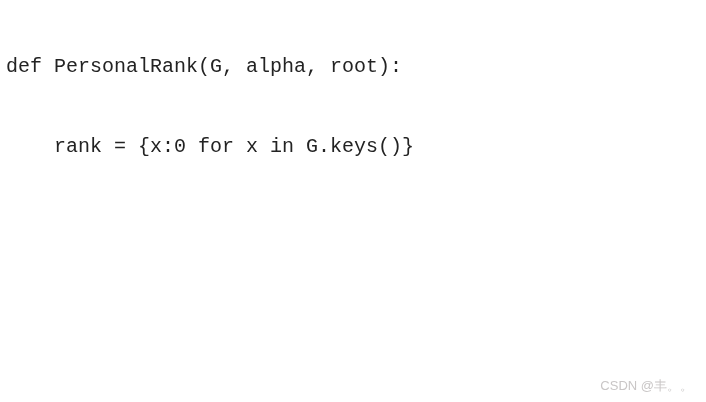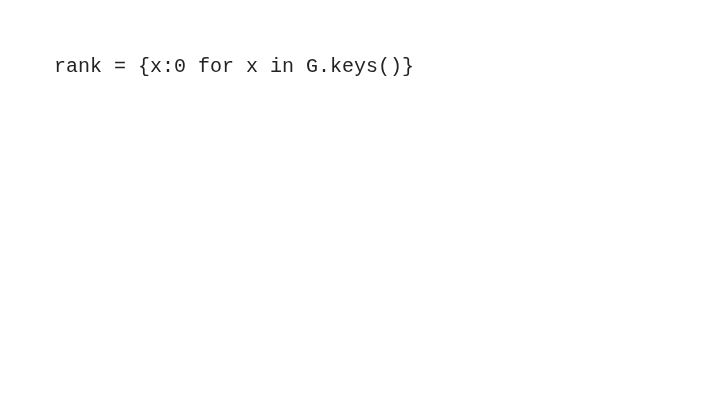--- a/index.html
+++ b/index.html
@@ -44,25 +44,27 @@
     line-height: 14px;
     color: var(--watermark-text, #c9c6c6);
     white-space: nowrap;
   }
 </style>
 </head>
 <body>
 
 <div class="screen">
   <div class="code-block">
+    <div class="code-line">def PersonalRank(G, alpha, root):</div>
     <div class="code-line">    rank = {x:0 for x in G.keys()}</div>
     
     
     
     
     
     
     
     
     
     
   </div>
+  <div class="watermark">CSDN @丰。。</div>
 </div>
 
 </body></html>

